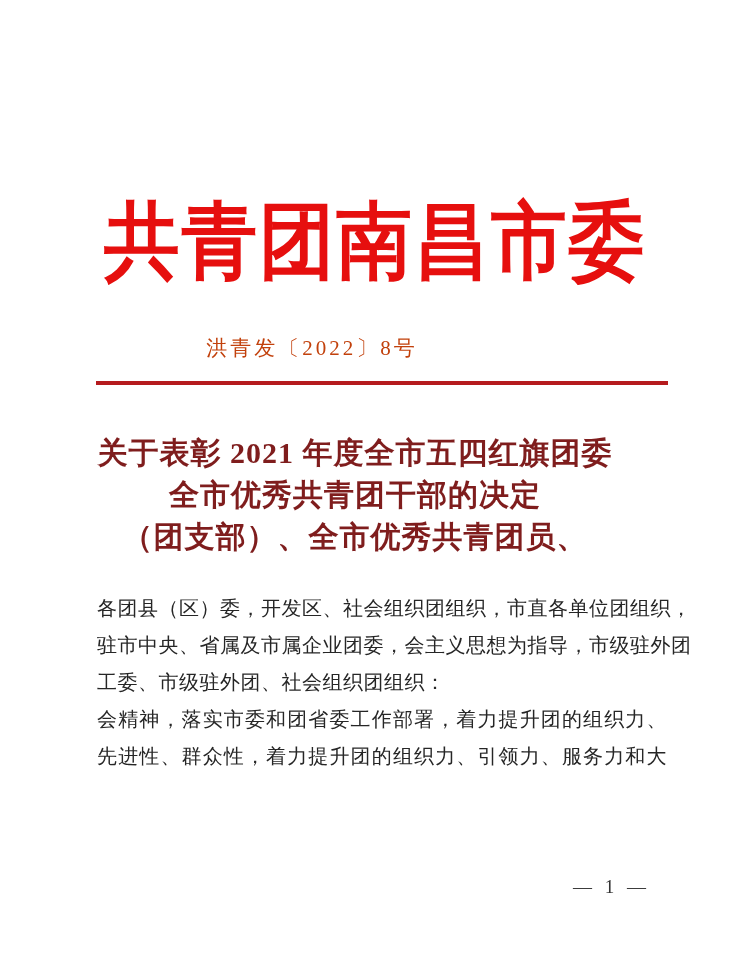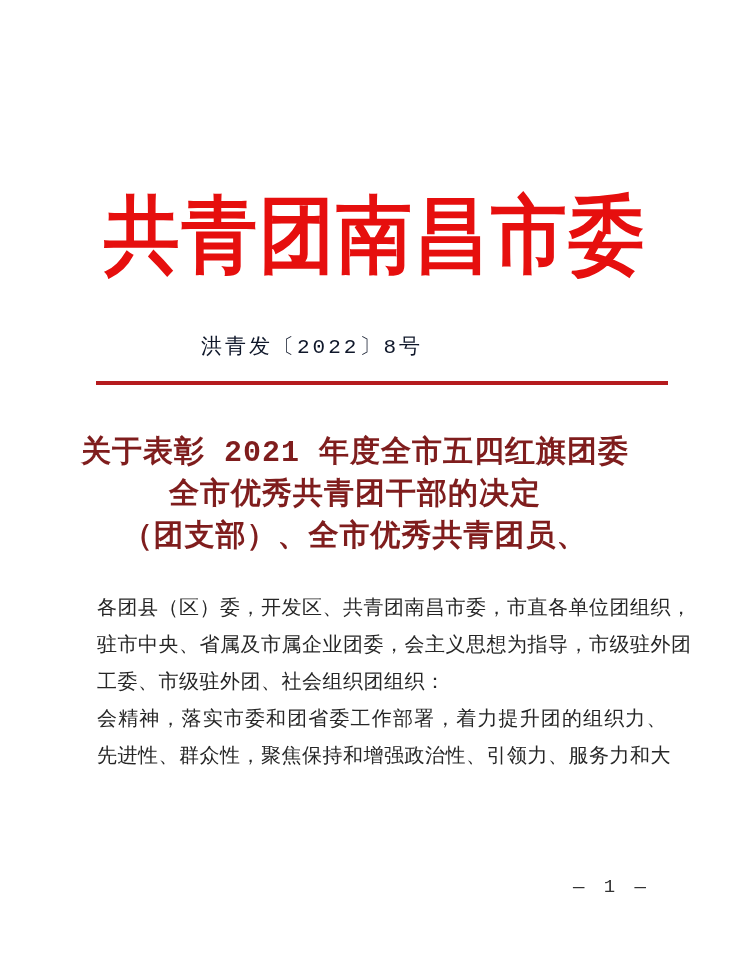--- a/index.html
+++ b/index.html
@@ -6,21 +6,21 @@
     margin: 0;
     padding: 0;
     background: #ffffff;
   }
   .page {
     position: relative;
     width: 750px;
     height: 971px;
     background: #ffffff;
     overflow: hidden;
-    font-family: Liberation Mono, monospace;
+    font-family: Liberation Serif, serif;
   }
   
   .org-title {
     position: absolute;
     top: 192px;
     left: 0;
     width: 750px;
     text-align: center;
     font-size: 84px;
     font-weight: 700;
@@ -32,21 +32,21 @@
     line-height: 100px;
   }
   
   .doc-number {
     position: absolute;
     top: 333px;
     left: 0;
     width: 624px;
     text-align: center;
     font-size: 21px;
-    color: #0f172a;
+    color: #c2410c;
     letter-spacing: 3px;
     line-height: 30px;
   }
   
   .red-rule {
     position: absolute;
     top: 381px;
     left: 96px;
     width: 572px;
     height: 4px;
@@ -108,22 +108,22 @@
 
   <div class="red-rule"></div>
 
   <div class="doc-title">
     <div>关于表彰 2021 年度全市五四红旗团委</div>
     <div>全市优秀共青团干部的决定</div>
     <div>（团支部）、全市优秀共青团员、</div>
   </div>
 
   <div class="body-text">
-    <div class="body-line">各团县（区）委，开发区、共青团南昌市委，市直各单位团组织，</div>
+    <div class="body-line">各团县（区）委，开发区、社会组织团组织，市直各单位团组织，</div>
     <div class="body-line">驻市中央、省属及市属企业团委，会主义思想为指导，市级驻外团</div>
     <div class="body-line no-stretch">工委、市级驻外团、社会组织团组织：</div>
     <div class="body-line">会精神，落实市委和团省委工作部署，着力提升团的组织力、</div>
-    <div class="body-line">先进性、群众性，聚焦保持和增强政治性、引领力、服务力和大</div>
+    <div class="body-line">先进性、群众性，着力提升团的组织力、引领力、服务力和大</div>
   </div>
 
   <div class="page-number">— 1 —</div>
 
 </div>
 
 </body></html>

